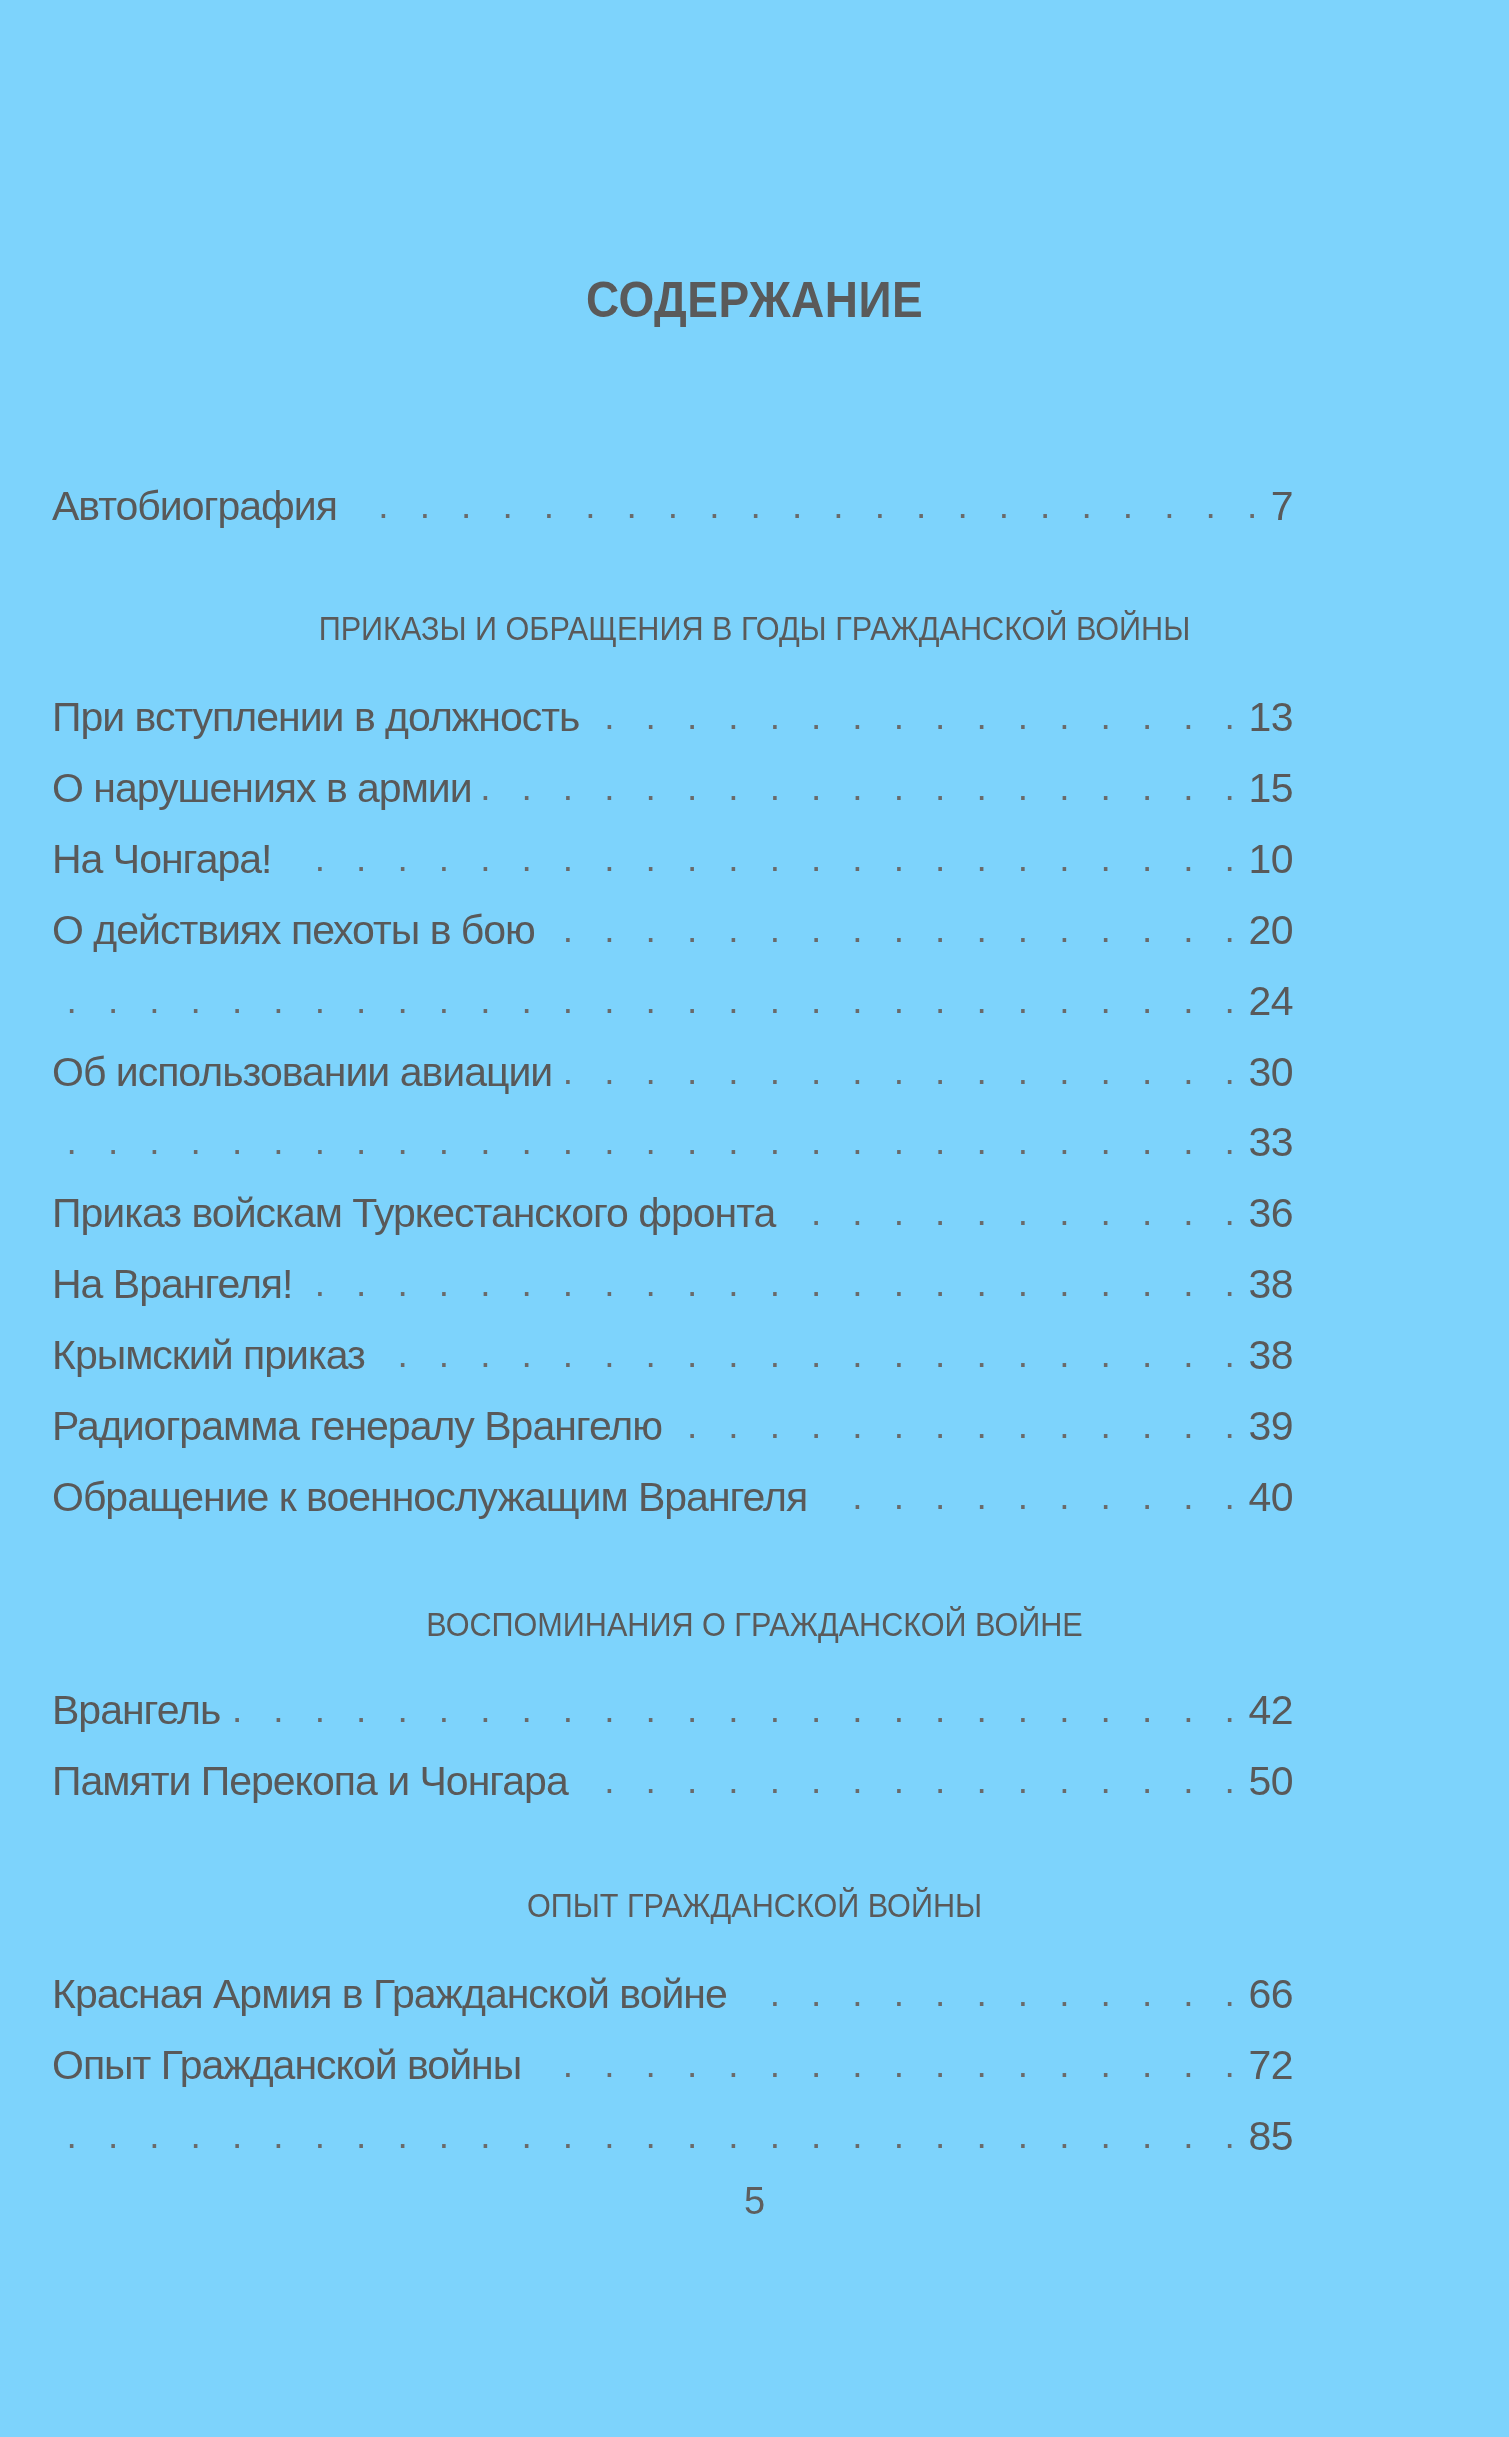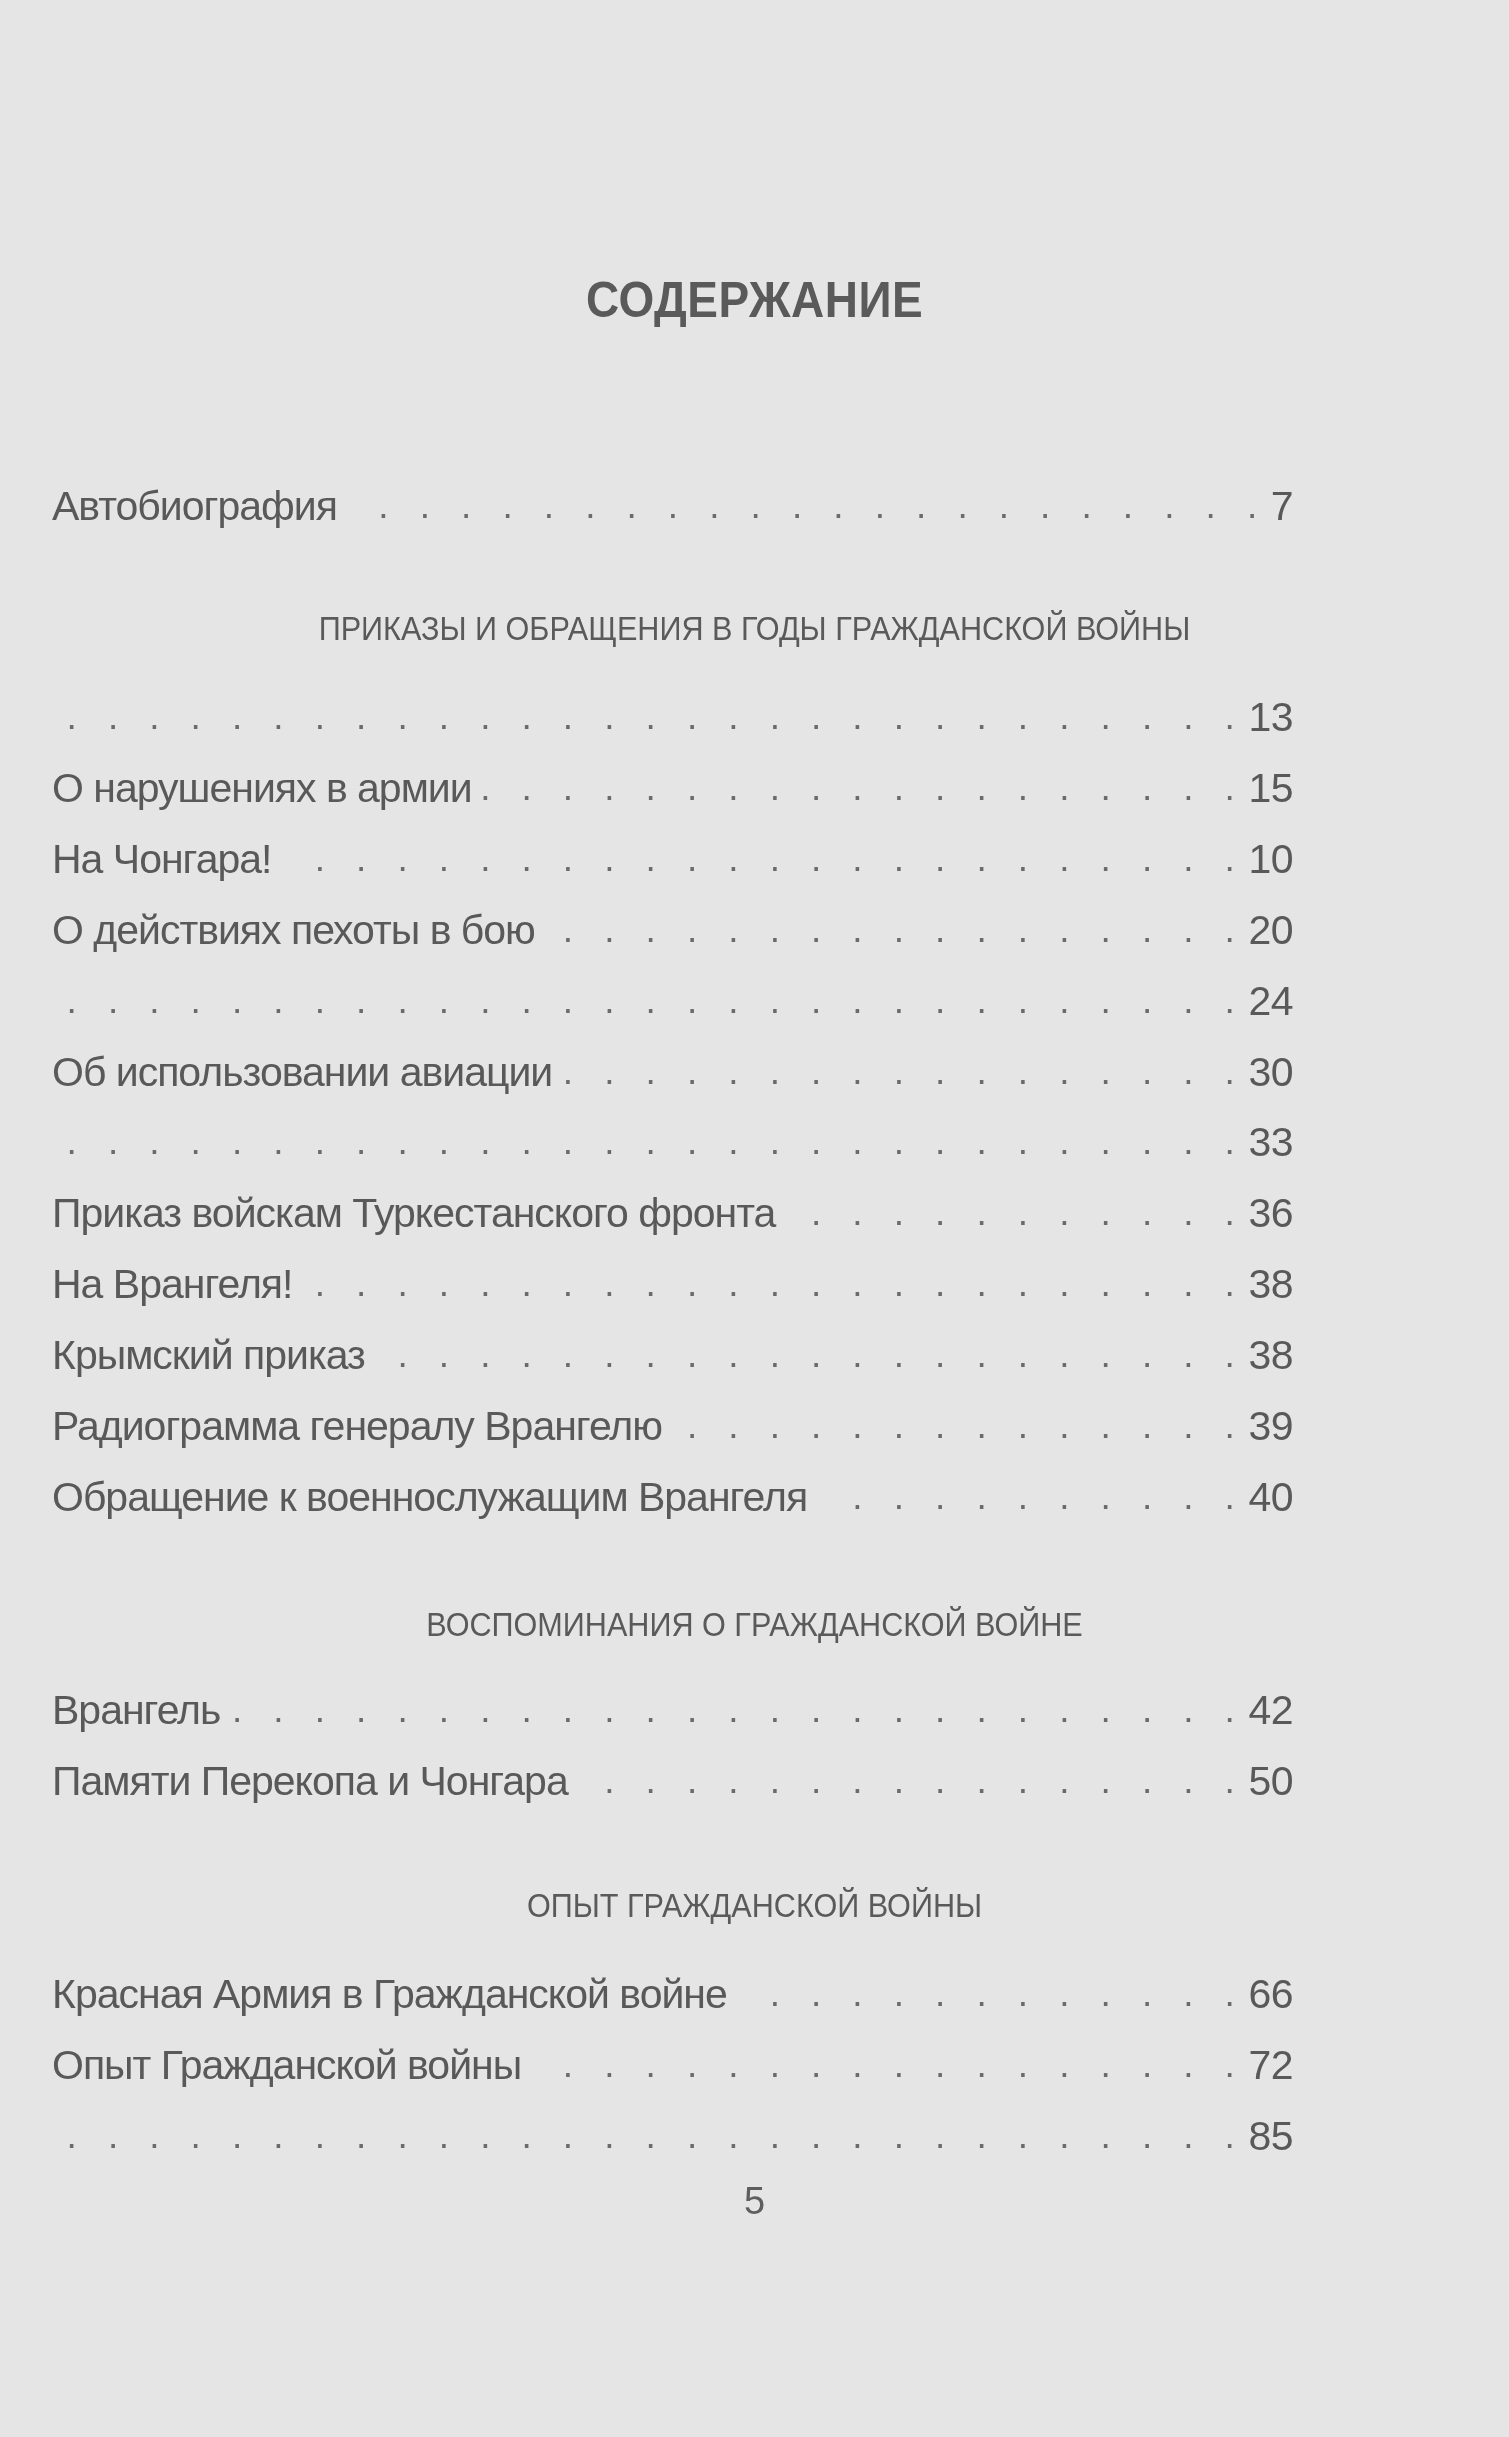--- a/index.html
+++ b/index.html
@@ -13,21 +13,21 @@
     position: relative;
     overflow: hidden;
     font-family: "Liberation Sans", "DejaVu Sans", sans-serif;
     color: #5b5b5b;
   }
   .page {
     position: absolute;
     left: 0; top: 0;
     width: 1509px;
     height: 2438px;
-    background: #e5e5e5;
+    background: #7dd3fc;
   }
   .title {
     position: absolute;
     left: 0;
     width: 1509px;
     top: 271px;
     text-align: center;
     font-size: 50px;
     font-weight: bold;
     letter-spacing: 0.5px;
@@ -110,20 +110,21 @@
       <span class="leader">. . . . . . . . . . . . . . . . . . . . . . . . . . . . . . . . . . . . . . . . . . . . . . . . . . . . . . . . . . .</span>
       <span class="page-num">7</span>
     </div>
 
   </div>
 
   <div class="section-heading" style="top:605px">ПРИКАЗЫ И ОБРАЩЕНИЯ В ГОДЫ ГРАЖДАНСКОЙ ВОЙНЫ</div>
 
   <div class="toc">
     <div class="entry" style="top:691px">
+      <span class="label">При вступлении в должность</span>
       <span class="leader">. . . . . . . . . . . . . . . . . . . . . . . . . . . . . . . . . . . . . . . . . . . . . . . . . . . . . . . . . . .</span>
       <span class="page-num">13</span>
     </div>
     <div class="entry" style="top:762px">
       <span class="label">О нарушениях в армии</span>
       <span class="leader">. . . . . . . . . . . . . . . . . . . . . . . . . . . . . . . . . . . . . . . . . . . . . . . . . . . . . . . . . . .</span>
       <span class="page-num">15</span>
     </div>
     <div class="entry" style="top:833px">
       <span class="label">На Чонгара!</span>

